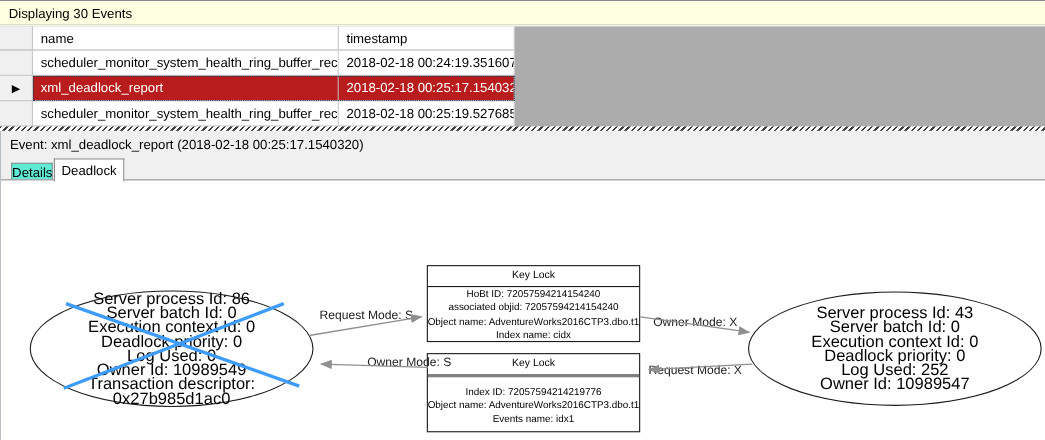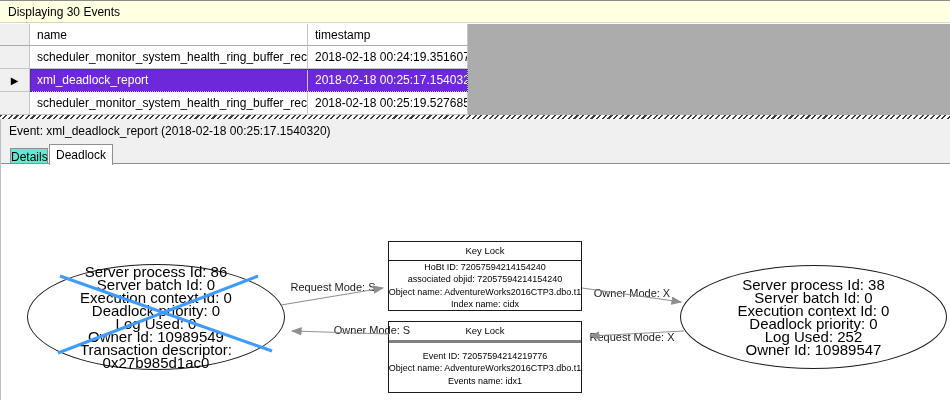--- a/index.html
+++ b/index.html
@@ -15,21 +15,21 @@
     font-size:12px;line-height:22px;padding-left:8px;box-sizing:border-box;color:#000;
   }
   
   .grid{position:absolute;left:0;top:23px;width:950px;height:91px;background:#ACACAC;}
   .cell{position:absolute;box-sizing:border-box;font-size:12px;color:#000;background:#fff;
         border-right:1px solid #c6c6c6;border-bottom:1px solid #c6c6c6;
         line-height:22px;white-space:nowrap;overflow:hidden;}
   .gutter{background:#F0F0F0;text-align:center;}
   .hdr{border-bottom:1px solid #ababab;padding-left:7px;}
   .body-cell{padding-left:7px;}
-  .sel{background:#6d28d9;color:#fff;}
+  .sel{background:#b91c1c;color:#fff;}
   .sel-outline{position:absolute;left:31px;top:69px;width:436px;height:21px;
         outline:1px dotted #1b3d5c;pointer-events:none;}
   .row-arrow{font-size:10px;color:#000;line-height:23px;}
   
   .splitter{position:absolute;left:0;top:114px;width:950px;height:4px;
     background:repeating-linear-gradient(135deg,#3c3c3c 0 1.5px,#ffffff 1.5px 4px);}
   
   .lower{position:absolute;left:0;top:118px;width:950px;height:282px;background:#F0F0F0;
          border-left:1px solid #b8bfc7;box-sizing:border-box;}
   .event-line{position:absolute;left:8px;top:0;height:24px;line-height:24px;font-size:12px;color:#000;}
@@ -127,42 +127,42 @@
     <div>Server process Id: 86</div>
     <div>Server batch Id: 0</div>
     <div>Execution context Id: 0</div>
     <div>Deadlock priority: 0</div>
     <div>Log Used: 0</div>
     <div>Owner Id: 10989549</div>
     <div>Transaction descriptor: 0x27b985d1ac0</div>
   </div>
 
   <div class="node-ellipse ellipse-right">
-    <div>Server process Id: 38</div>
+    <div>Server process Id: 43</div>
     <div>Server batch Id: 0</div>
     <div>Execution context Id: 0</div>
     <div>Deadlock priority: 0</div>
     <div>Log Used: 252</div>
     <div>Owner Id: 10989547</div>
   </div>
 
   <div class="lock-box lock-top">
     <div class="lock-title">Key Lock</div>
     <div class="lock-body">
       <div>HoBt ID: 72057594214154240</div>
       <div>associated objid: 72057594214154240</div>
       <div>Object name: AdventureWorks2016CTP3.dbo.t1</div>
       <div>Index name: cidx</div>
     </div>
   </div>
 
   <div class="lock-box lock-bottom">
     <div class="lock-title">Key Lock</div>
     <div class="lock-body">
-      <div>Event ID: 72057594214219776</div>
+      <div>Index ID: 72057594214219776</div>
       <div>Object name: AdventureWorks2016CTP3.dbo.t1</div>
       <div>Events name: idx1</div>
     </div>
   </div>
 
   <div class="edge-label lbl-req-s">Request Mode: S</div>
   <div class="edge-label lbl-own-s">Owner Mode: S</div>
   <div class="edge-label lbl-own-x">Owner Mode: X</div>
   <div class="edge-label lbl-req-x">Request Mode: X</div>
 

